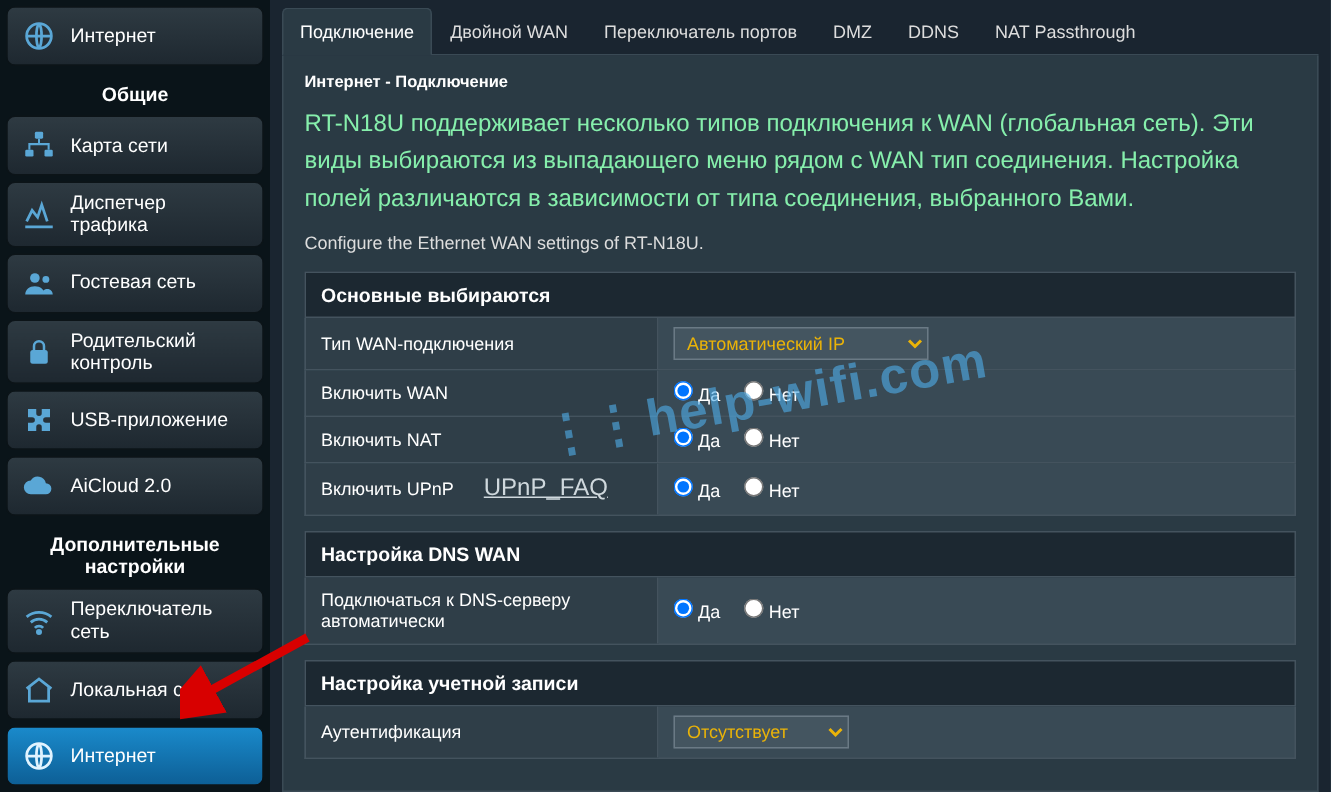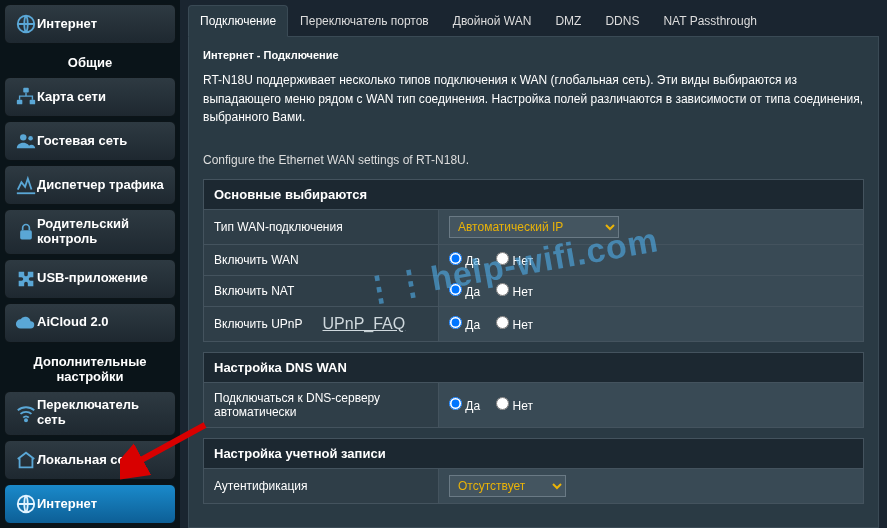--- a/index.html
+++ b/index.html
@@ -18,28 +18,28 @@
     width: 180px;
     background: #0a1419;
     display: flex;
     flex-direction: column;
     padding: 4px;
     gap: 4px;
   }
   .side-item {
     display: flex;
     align-items: center;
-    gap: 0;
+    gap: 10px;
     padding: 8px 10px;
     border-radius: 6px;
     background: linear-gradient(180deg, #2e3a42 0%, #1e2830 100%);
     border: 1px solid #0c1418;
     cursor: pointer;
     color: #fff;
-    font-weight: bold;
+    font-weight: normal;
     min-height: 40px;
   }
   .side-item.active {
     background: linear-gradient(180deg, #1a8acb 0%, #0d5f96 100%);
   }
   .side-item .icon {
     width: 22px;
     height: 22px;
     display: flex;
     align-items: center;
@@ -92,24 +92,24 @@
     flex: 1;
     overflow: hidden;
   }
   .page-title {
     font-size: 11px;
     font-weight: bold;
     color: #fff;
     margin-bottom: 10px;
   }
   .desc {
-    font-size: 12px;
-    color: #ffffff;
+    font-size: 16px;
+    color: #86efac;
     line-height: 1.55;
-    margin-bottom: 26px;
+    margin-bottom: 10px;
   }
   .desc2 {
     font-size: 12px;
     color: #ddd;
     margin-bottom: 12px;
   }
   .section-head {
     background: #1c2831;
     border: 1px solid #44535e;
     padding: 7px 10px;
@@ -198,41 +198,41 @@
             <rect x="2" y="15" width="6" height="5" rx="1"></rect>
             <rect x="16" y="15" width="6" height="5" rx="1"></rect>
             <path d="M12 7v4M12 11H5v4M12 11h7v4" stroke="currentColor" stroke-width="1.5" fill="none"></path>
           </svg>
       </span>
       <span class="side-text">Карта сети</span>
     </div>
 
     <div class="side-item">
       <span class="icon">
+        <svg width="22" height="22" viewBox="0 0 24 24" fill="none" stroke="currentColor" stroke-width="2">
+            <path d="M3 17l4-8 4 5 3-9 4 12"></path>
+            <path d="M2 21h20"></path>
+          </svg>
+      </span>
+      <span class="side-text">Диспетчер трафика</span>
+    </div>
+
+    <div class="side-item">
+      <span class="icon">
         <svg width="22" height="22" viewBox="0 0 24 24" fill="currentColor">
             <circle cx="9" cy="8" r="3.5"></circle>
             <circle cx="17" cy="9" r="2.5"></circle>
             <path d="M2 20c0-3.5 3-6 7-6s7 2.5 7 6M14 20c0-2 1.5-4 4-4s4 2 4 4"></path>
           </svg>
       </span>
       <span class="side-text">Гостевая сеть</span>
     </div>
 
     <div class="side-item">
       <span class="icon">
-        <svg width="22" height="22" viewBox="0 0 24 24" fill="none" stroke="currentColor" stroke-width="2">
-            <path d="M3 17l4-8 4 5 3-9 4 12"></path>
-            <path d="M2 21h20"></path>
-          </svg>
-      </span>
-      <span class="side-text">Диспетчер трафика</span>
-    </div>
-
-    <div class="side-item">
-      <span class="icon">
         <svg width="20" height="20" viewBox="0 0 24 24" fill="currentColor">
             <rect x="5" y="10" width="14" height="11" rx="2"></rect>
             <path d="M8 10V7a4 4 0 018 0v3" fill="none" stroke="currentColor" stroke-width="2"></path>
           </svg>
       </span>
       <span class="side-text">Родительский контроль</span>
     </div>
 
     <div class="side-item">
       <span class="icon">
@@ -281,22 +281,22 @@
           </svg>
       </span>
       <span class="side-text">Интернет</span>
     </div>
 
   </div>
 
   <div class="main">
     <div class="tabs">
       <div class="tab active">Подключение</div>
+      <div class="tab">Двойной WAN</div>
       <div class="tab">Переключатель портов</div>
-      <div class="tab">Двойной WAN</div>
       <div class="tab">DMZ</div>
       <div class="tab">DDNS</div>
       <div class="tab">NAT Passthrough</div>
     </div>
 
     <div class="content">
       <div class="page-title">Интернет - Подключение</div>
       <div class="desc">RT-N18U поддерживает несколько типов подключения к WAN (глобальная сеть). Эти виды выбираются из выпадающего меню рядом с WAN тип соединения. Настройка полей различаются в зависимости от типа соединения, выбранного Вами.</div>
       <div class="desc2">Configure the Ethernet WAN settings of RT-N18U.</div>
 

